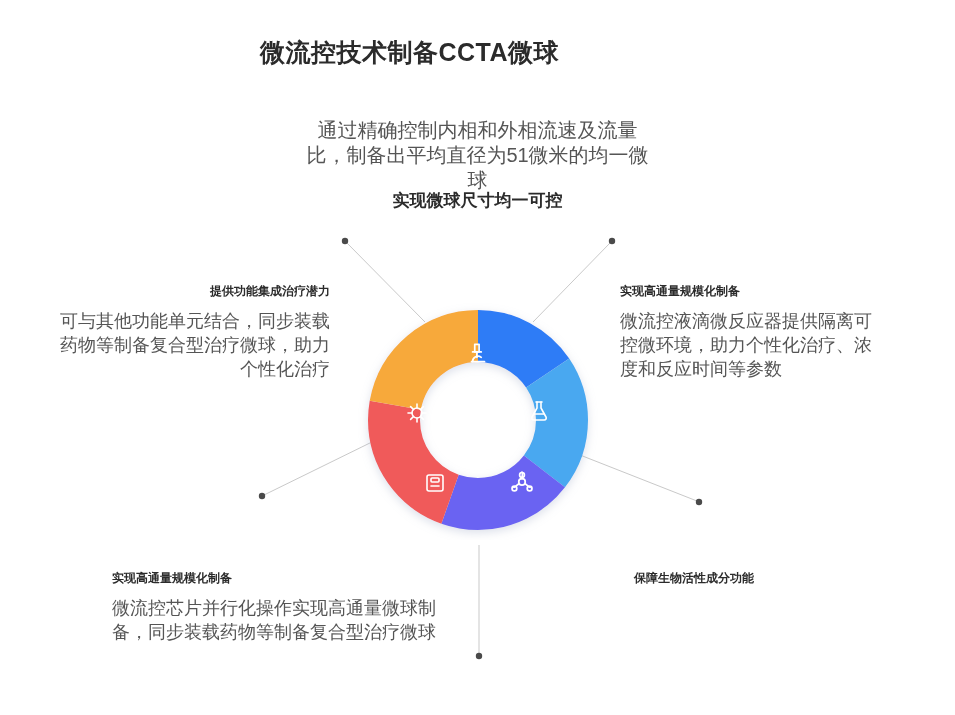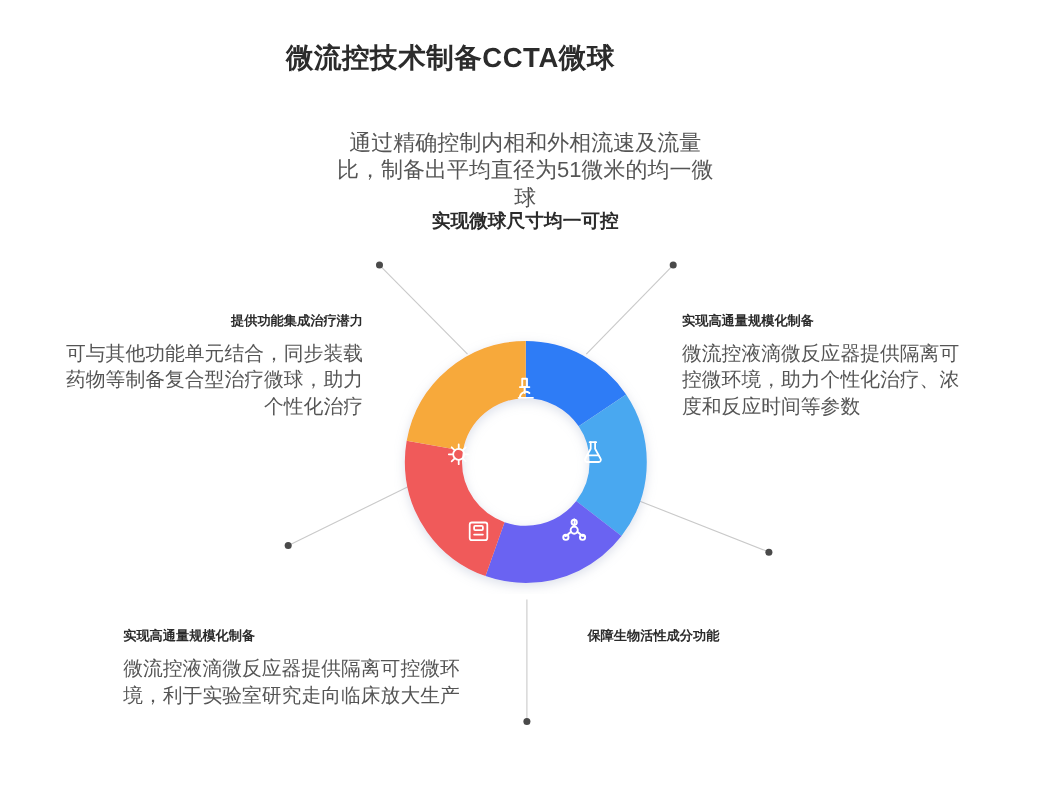--- a/index.html
+++ b/index.html
@@ -95,21 +95,21 @@
     line-height: 24px;
     color: #555555;
   }
   .align-right { text-align: right; }
   .align-left  { text-align: left; }
   .align-center{ }
 
   
   #callout-0 { left: 55px;  top: 283px; width: 275px; }
   #callout-1 { left: 620px; top: 283px; width: 260px; }
-  #callout-2 { left: 534px; top: 570px; width: 320px; }
+  #callout-2 { left: 534px; top: 570px; width: 320px; text-align: center; }
   #callout-3 { left: 112px; top: 570px; width: 330px; }
 </style>
 </head>
 <body>
 
 <div class="stage">
 
   <div class="title">微流控技术制备CCTA微球</div>
 
   <div class="top-desc">通过精确控制内相和外相流速及流量比，制备出平均直径为51微米的均一微球</div>
@@ -209,16 +209,16 @@
     <div class="c-head">实现高通量规模化制备</div>
     <div class="c-body">微流控液滴微反应器提供隔离可控微环境，助力个性化治疗、浓度和反应时间等参数</div>
   </div>
 
   <div class="callout align-left" id="callout-2">
     <div class="c-head">保障生物活性成分功能</div>
   </div>
 
   <div class="callout align-center" id="callout-3">
     <div class="c-head">实现高通量规模化制备</div>
-    <div class="c-body">微流控液滴微反应器提供隔离可控微环境，利于实验室研究走向临床放大生产</div>
+    <div class="c-body">微流控芯片并行化操作实现高通量微球制备，同步装载药物等制备复合型治疗微球</div>
   </div>
 
 </div>
 
 </body></html>

